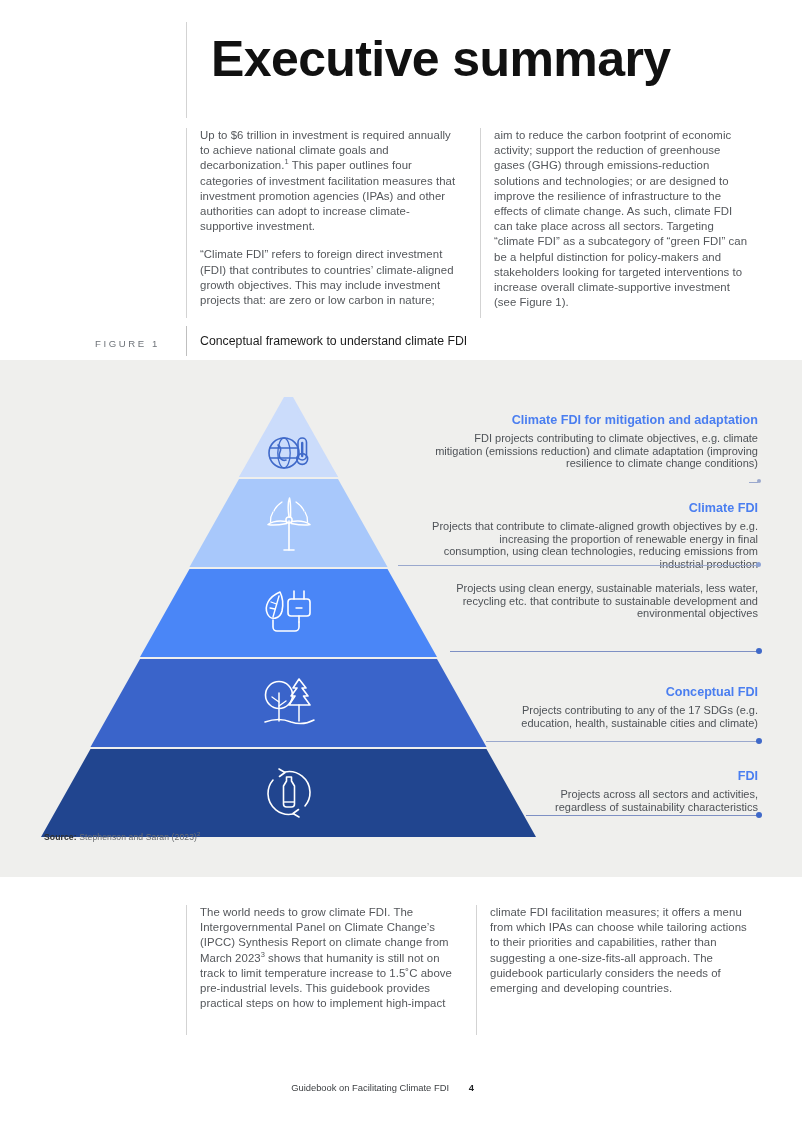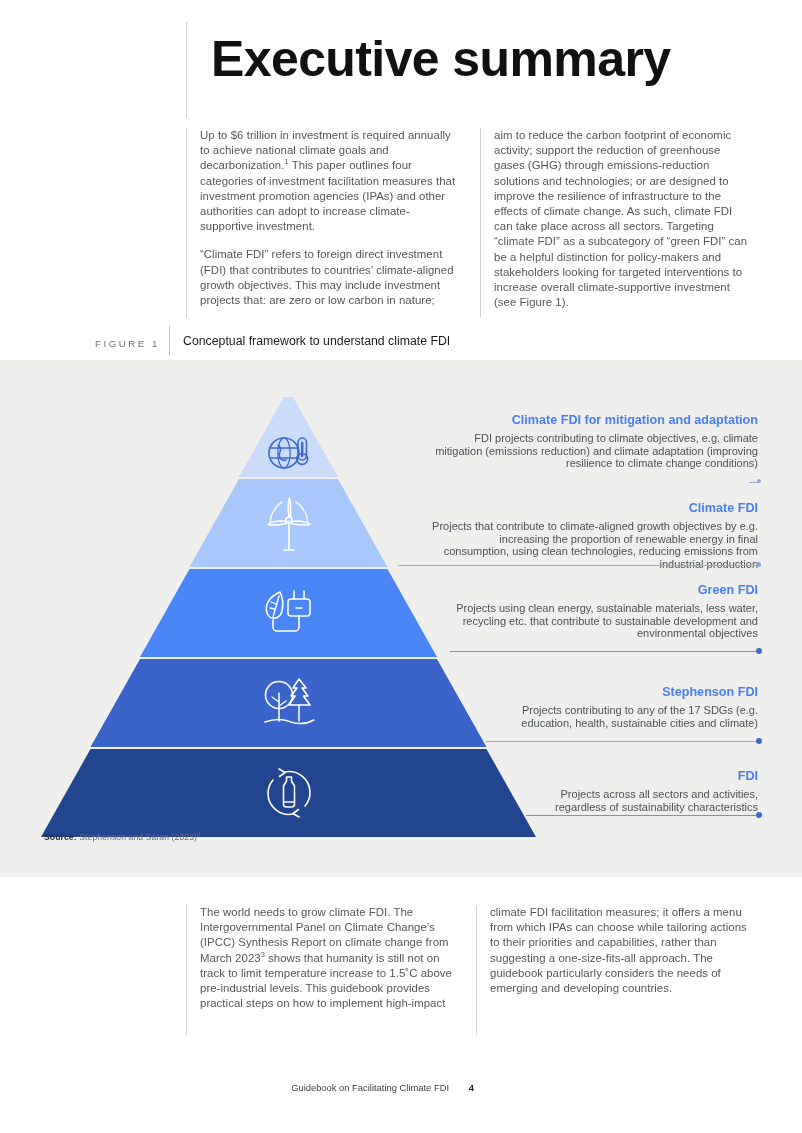--- a/index.html
+++ b/index.html
@@ -84,21 +84,21 @@
     top: 3px;
     height: 30px;
     line-height: 30px;
     font-size: 9.6px;
     letter-spacing: 2.6px;
     color: #6d7278;
     font-weight: 400;
   }
   #figure-title {
     position: absolute;
-    left: 169px;
+    left: 186px;
     top: 0;
     height: 30px;
     line-height: 30px;
     border-left: 1.5px solid #bfbfbf;
     padding-left: 13px;
     font-size: 12.3px;
     color: #1c1c1c;
     font-weight: 400;
   }
 
@@ -321,28 +321,27 @@
   <div class="connector-dot" style="right:41px; top:119px; width:4px;height:4px;background:#9aa8cd;"></div>
 
   <div class="tier-label" style="right:44px; top:140px; width:326px;">
     <span class="t-head">Climate FDI</span>
     <span class="t-desc">Projects that contribute to climate-aligned growth objectives by e.g. increasing the proportion of renewable energy in final consumption, using clean technologies, reducing emissions from industrial production</span>
   </div>
   <div class="connector c-faint" style="right:44px; top:205px; width:360px;"></div>
   <div class="connector-dot" style="right:41px; top:202px; width:5px;height:5px;background:#8fa4d5;"></div>
 
   <div class="tier-label" style="right:44px; top:222px; width:306px;">
-    <span class="t-head">Green FDI</span>
     <span class="t-desc">Projects using clean energy, sustainable materials, less water, recycling etc. that contribute to sustainable development and environmental objectives</span>
   </div>
   <div class="connector" style="right:44px; top:291px; width:308px;"></div>
   <div class="connector-dot" style="right:40px; top:288px;"></div>
 
   <div class="tier-label" style="right:44px; top:324px; width:268px;">
-    <span class="t-head">Stephenson FDI</span>
+    <span class="t-head">Conceptual FDI</span>
     <span class="t-desc">Projects contributing to any of the 17 SDGs (e.g. education, health, sustainable cities and climate)</span>
   </div>
   <div class="connector c-faint" style="right:44px; top:381px; width:272px;"></div>
   <div class="connector-dot" style="right:40px; top:378px;"></div>
 
   <div class="tier-label" style="right:44px; top:408px; width:228px;">
     <span class="t-head">FDI</span>
     <span class="t-desc">Projects across all sectors and activities, regardless of sustainability characteristics</span>
   </div>
   <div class="connector" style="right:44px; top:455px; width:232px;"></div>

